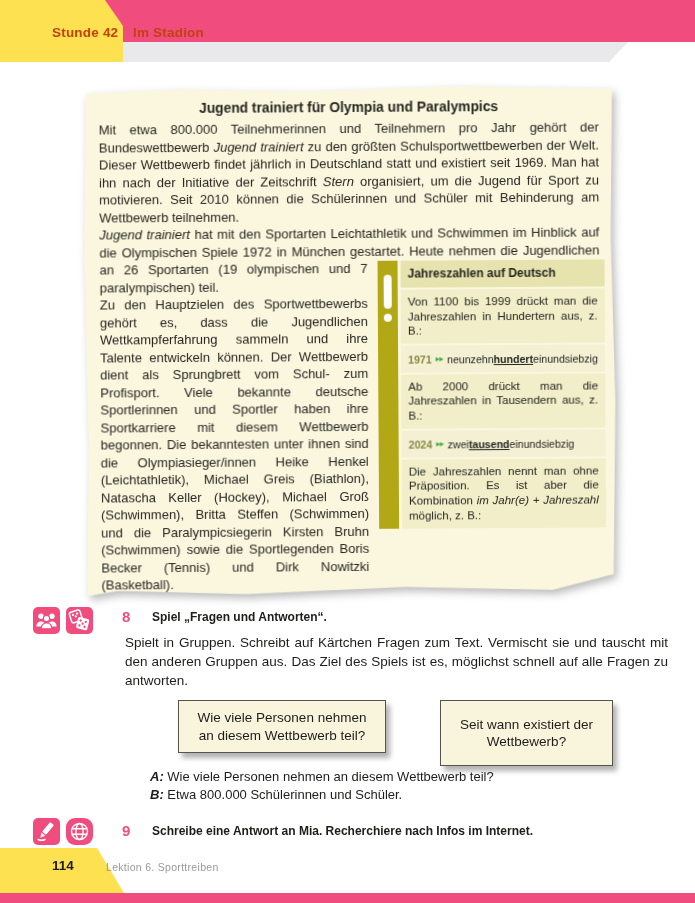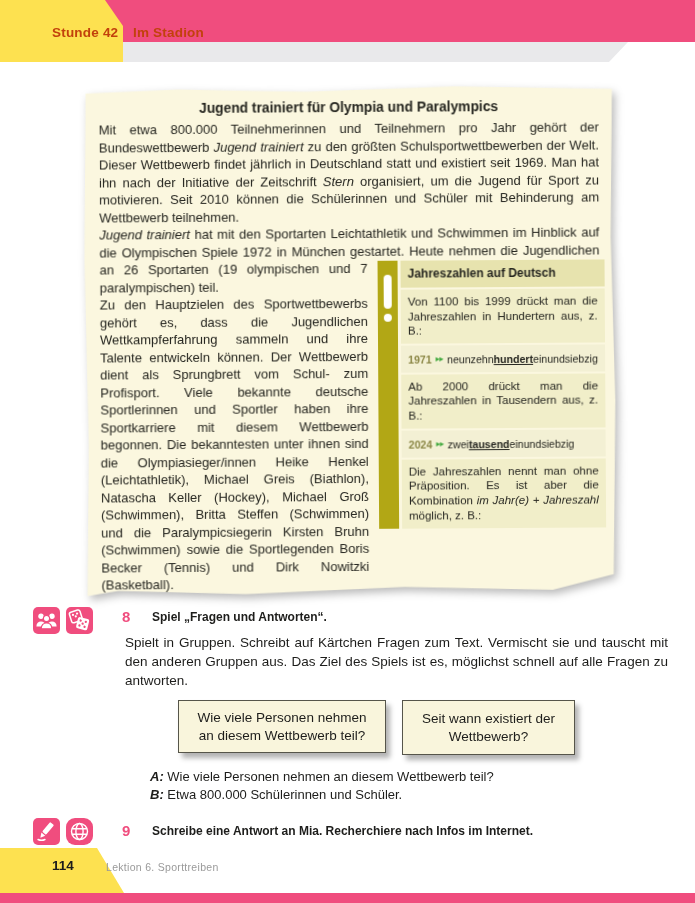--- a/index.html
+++ b/index.html
@@ -125,21 +125,21 @@
       <circle cx="13.9" cy="19.3" r="1.15" fill="#f04d7e"></circle>
       <circle cx="19.2" cy="19.3" r="1.15" fill="#f04d7e"></circle>
     </g>
   </svg>
 </div>
 <div class="ex-num" style="left:122px;top:608px;">8</div>
 <div class="ex-title" style="left:152px;top:610px;">Spiel „Fragen und Antworten“.</div>
 <div class="ex-body" style="left:125px;top:633px;width:543px;">Spielt in Gruppen. Schreibt auf Kärtchen Fragen zum Text. Vermischt sie und tauscht mit den anderen Gruppen aus. Das Ziel des Spiels ist es, möglichst schnell auf alle Fragen zu antworten.</div>
 
 <div class="card" style="left:178px;top:700px;width:208px;height:53px;">Wie viele Personen nehmen an diesem Wettbewerb teil?</div>
-<div class="card" style="left:402px;top:700px;width:173px;height:55px;">Seit wann existiert der Wettbewerb?</div>
+<div class="card" style="left:440px;top:700px;width:173px;height:66px;">Seit wann existiert der Wettbewerb?</div>
 
 <div class="dlg" style="left:150px;top:768px;"><b>A:</b><span> Wie viele Personen nehmen an diesem Wettbewerb teil?</span></div>
 <div class="dlg" style="left:150px;top:786px;"><b>B:</b><span> Etwa 800.000 Schülerinnen und Schüler.</span></div>
 
 <div class="icon-box" style="left:33px;top:818px;border-radius:5px;">
   <svg viewBox="0 0 27 27">
     <g transform="rotate(40 13.5 12)" fill="#ffffff">
       <rect x="11.2" y="3.5" width="5" height="12.5" rx="1"></rect>
       <path d="M11.2 17.2h5l-2.5 4.6z"></path>
     </g>

